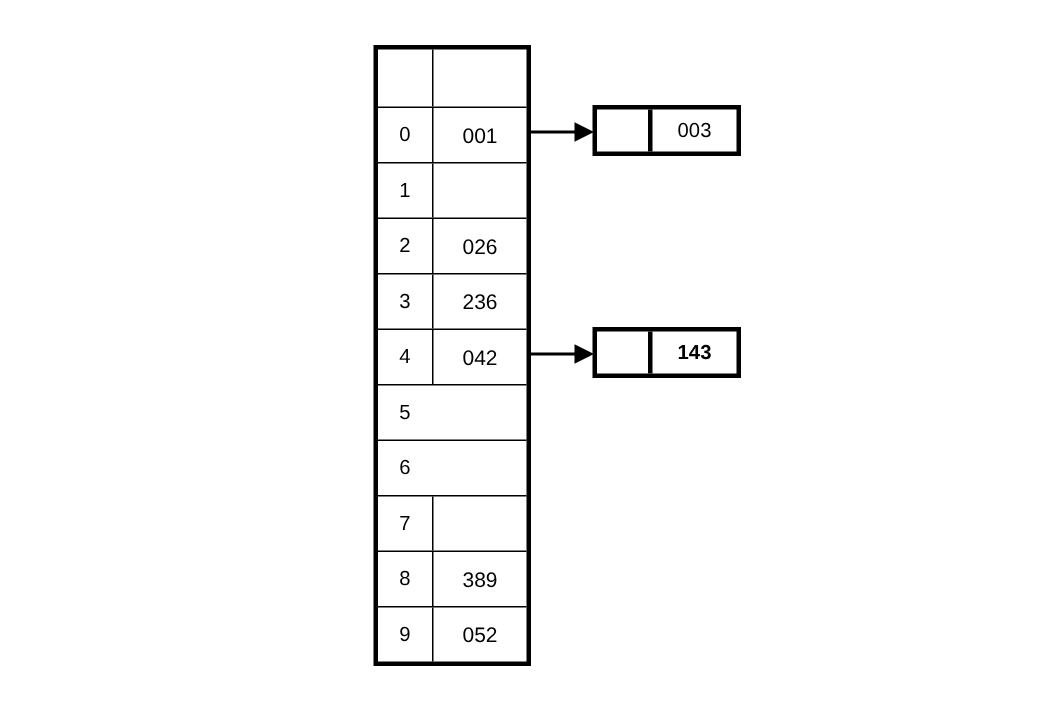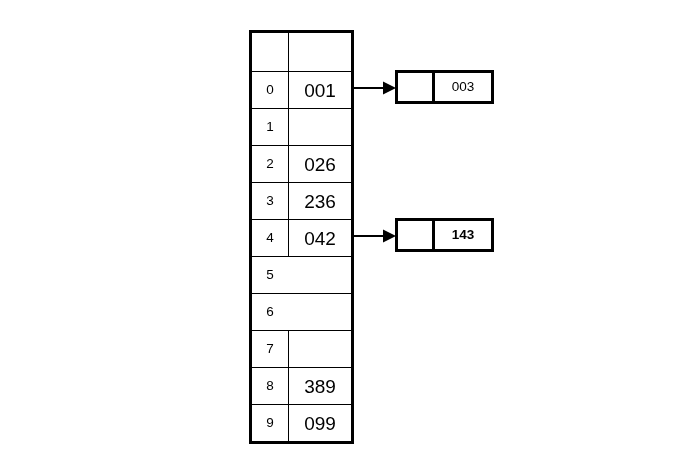--- a/index.html
+++ b/index.html
@@ -58,21 +58,21 @@
     font-size: 13.5px;
     line-height: 1;
   }
   .ht-value {
     box-sizing: border-box;
     flex: 1 1 auto;
     border-left: 1.5px solid #000000;
     display: flex;
     align-items: center;
     justify-content: center;
-    font-size: 19px;
+    font-size: 14px;
     line-height: 1;
   }
 
   
   .node {
     position: absolute;
     box-sizing: border-box;
     width: 99px;
     height: 34px;
     border: 3px solid #000000;
@@ -156,21 +156,21 @@
       <div class="ht-value"></div>
     </div>
 
     <div class="ht-row">
       <div class="ht-index">8</div>
       <div class="ht-value">389</div>
     </div>
 
     <div class="ht-row">
       <div class="ht-index">9</div>
-      <div class="ht-value">099</div>
+      <div class="ht-value">052</div>
     </div>
 
   </div>
 
   <div class="node node-1">
     <div class="node-ptr"></div>
     <div class="node-val">003</div>
   </div>
 
   <div class="node node-2">

